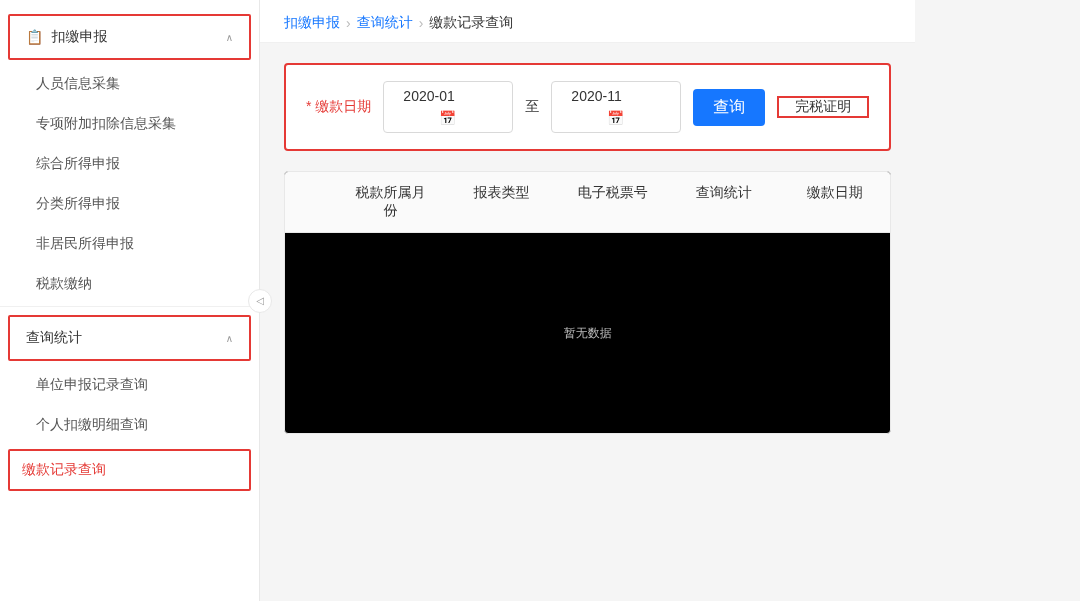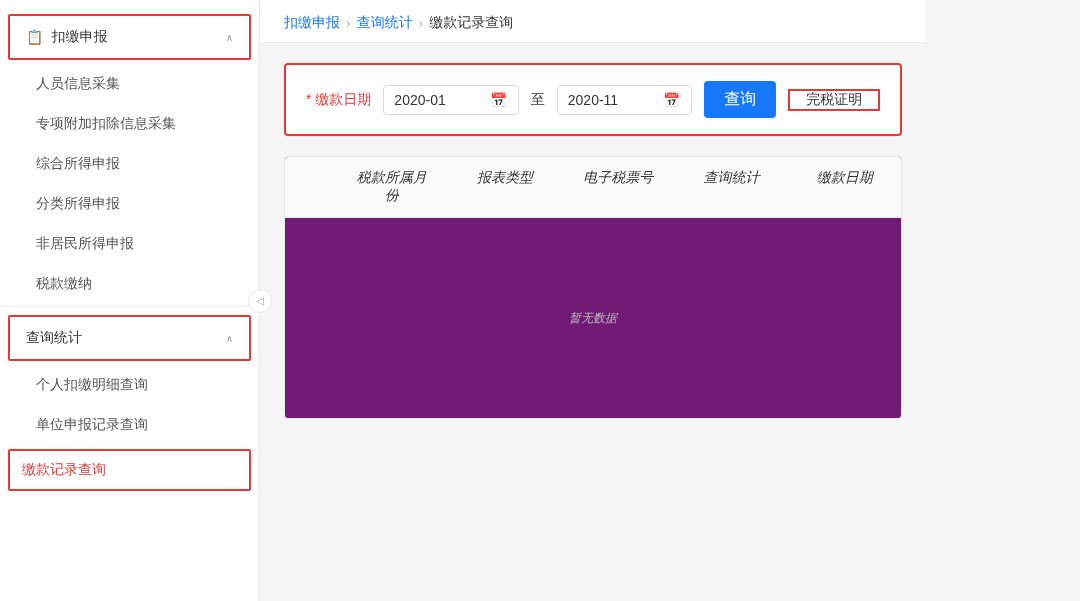--- a/index.html
+++ b/index.html
@@ -146,20 +146,21 @@
 
     .date-input {
       display: flex;
       align-items: center;
       border: 1px solid #d9d9d9;
       border-radius: 4px;
       padding: 6px 10px;
       background: #fff;
       gap: 6px;
       min-width: 130px;
+      flex-direction: column;
     }
 
     .date-input input {
       border: none;
       outline: none;
       font-size: 14px;
       color: #333;
       width: 90px;
       background: transparent;
     }
@@ -189,25 +190,24 @@
       color: #333;
       border: 2px solid #e53935;
       border-radius: 0;
       padding: 0 16px;
       font-size: 14px;
       cursor: pointer;
     }
 
     
     .data-table {
-      background: #701a75;
+      background: #000000;
       border-radius: 4px;
       border: 1px solid #e8e8e8;
       overflow: hidden;
-      font-style: italic;
     }
 
     .table-header {
       display: flex;
       background: #fafafa;
       border-bottom: 1px solid #e8e8e8;
     }
 
     .table-header .col {
       flex: 1;
@@ -296,24 +296,24 @@
     </div>
 
     <div class="sidebar-divider"></div>
 
     <div class="sidebar-section-header" style="margin-top:8px;">
       <span>查询统计</span>
       <span class="chevron">∧</span>
     </div>
 
     <div class="sidebar-item">
+      <span>单位申报记录查询</span>
+    </div>
+    <div class="sidebar-item">
       <span>个人扣缴明细查询</span>
-    </div>
-    <div class="sidebar-item">
-      <span>单位申报记录查询</span>
     </div>
     <div class="sidebar-item active" style="border: 2px solid #e53935; border-radius:2px; margin: 4px 8px; padding: 10px 12px; color:#e53935;">
       <span>缴款记录查询</span>
     </div>
   </div>
 
   <div style="position:relative;display:flex;align-items:center;">
     <div class="sidebar-toggle">◁</div>
   </div>
 

